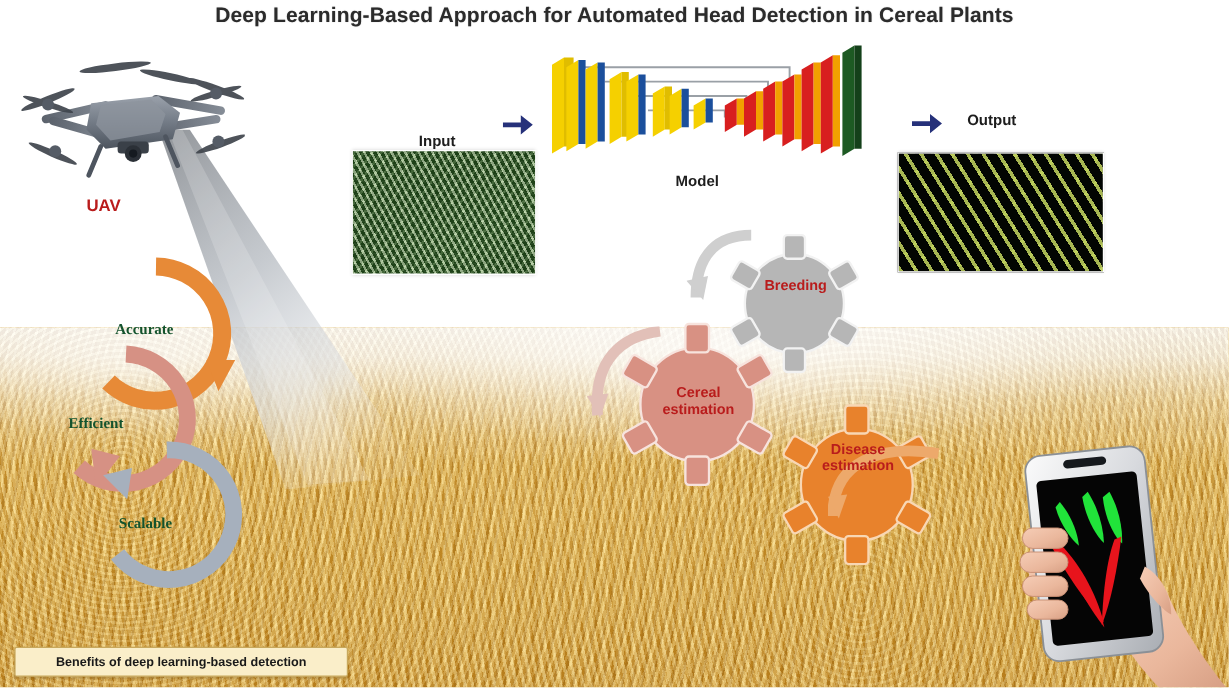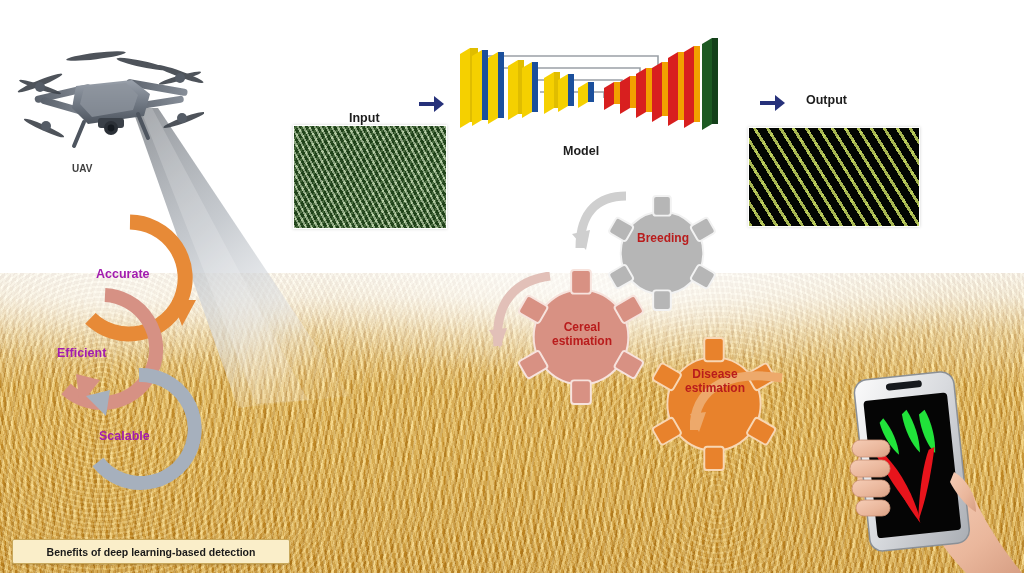--- a/index.html
+++ b/index.html
@@ -47,21 +47,21 @@
   }
 
   
   .beam {
     position:absolute; left:118px; top:108px; width:330px; height:300px;
     z-index:12; pointer-events:none;
   }
   .drone { position:absolute; left:14px; top:42px; width:190px; height:115px; z-index:20; }
   .uav-label {
     position:absolute; left:72px; top:163px; z-index:22;
-    font-size:10px; font-weight:bold; color:#404040;
+    font-size:14px; font-weight:bold; color:#b91c1c;
   }
 
   
   .lbl {
     position:absolute; font-size:12.5px; font-weight:bold; color:#1d1d1d; z-index:25;
   }
   .lbl-input  { left:349px; top:99px;margin-top:12px; }
   .lbl-model  { left:563px; top:144px; }
   .lbl-output { left:806px; top:93px; }
 
@@ -95,21 +95,21 @@
   .unet { position:absolute; left:452px; top:26px; width:275px; height:125px; z-index:24; }
 
   
   .ring { position:absolute; z-index:26; }
   .ring-accurate { left:60px; top:208px; width:140px; height:140px; }
   .ring-efficient{ left:38px; top:282px; width:135px; height:135px; }
   .ring-scalable { left:72px; top:362px; width:135px; height:135px; }
 
   .ring-text {
     position:absolute; z-index:28;
-    font-size:12.5px; font-weight:bold; color:#a21caf;
+    font-size:12.5px; font-weight:bold; color:#14532d;font-family:Liberation Serif, serif;
   }
   .t-accurate { left:96px; top:267px; }
   .t-efficient{ left:57px; top:346px; }
   .t-scalable { left:99px; top:429px; }
 
   
   .banner {
     position:absolute; left:12px; top:518px; width:278px; height:25px; z-index:30;
     background:#faeec9; border:1px solid #c8a85c; border-radius:2px;
     display:flex; align-items:center; justify-content:center;
@@ -142,20 +142,21 @@
 </style>
 </head>
 <body>
 
 <div id="abstract">
 
   <div class="field"></div>
   <div class="field-grain"></div>
   <div class="field-haze"></div>
 
+  <div class="title">Deep Learning-Based Approach for Automated Head Detection in Cereal Plants</div>
 
   <svg class="beam" viewBox="0 0 330 300">
     <defs>
       <linearGradient id="beamGrad" x1="0" y1="0" x2="0.6" y2="1">
         <stop offset="0%" stop-color="#8b8f94" stop-opacity="0.95"></stop>
         <stop offset="45%" stop-color="#b9bec4" stop-opacity="0.80"></stop>
         <stop offset="78%" stop-color="#dfe2e6" stop-opacity="0.55"></stop>
         <stop offset="100%" stop-color="#ffffff" stop-opacity="0.10"></stop>
       </linearGradient>
     </defs>

